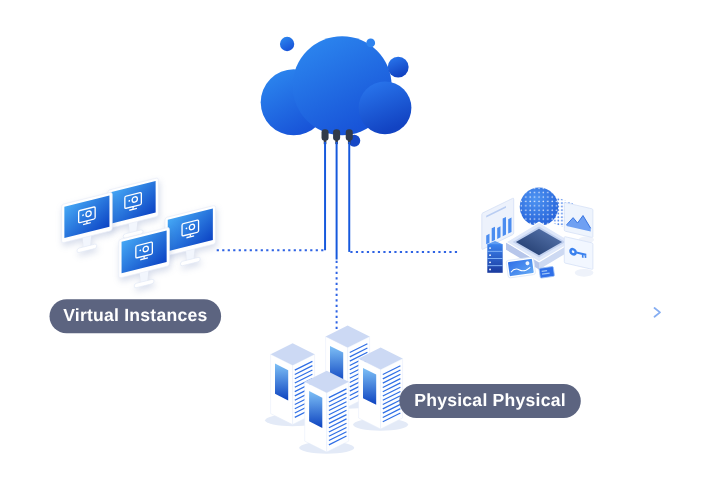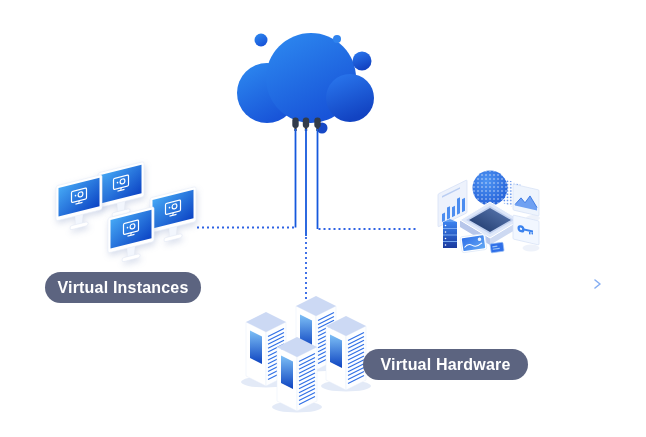--- a/index.html
+++ b/index.html
@@ -223,15 +223,15 @@
     <use href="#tower" transform="translate(8,24)"></use>
     <use href="#tower" transform="translate(88,28)"></use>
     <use href="#tower" transform="translate(39,49)"></use>
   </svg>
 
   <svg style="left:592px;top:277px" width="14" height="14" viewBox="0 0 14 14">
     <path d="M3 3 L8 7 L3 11" fill="none" stroke="#86aef2" stroke-width="1.6" stroke-linecap="round" stroke-linejoin="round"></path>
   </svg>
 
   <div class="pill pill-virtual">Virtual Instances</div>
-  <div class="pill pill-physical">Virtual Hardware</div>
+  <div class="pill pill-physical">Physical Physical</div>
 
 </div>
 
 </body></html>

